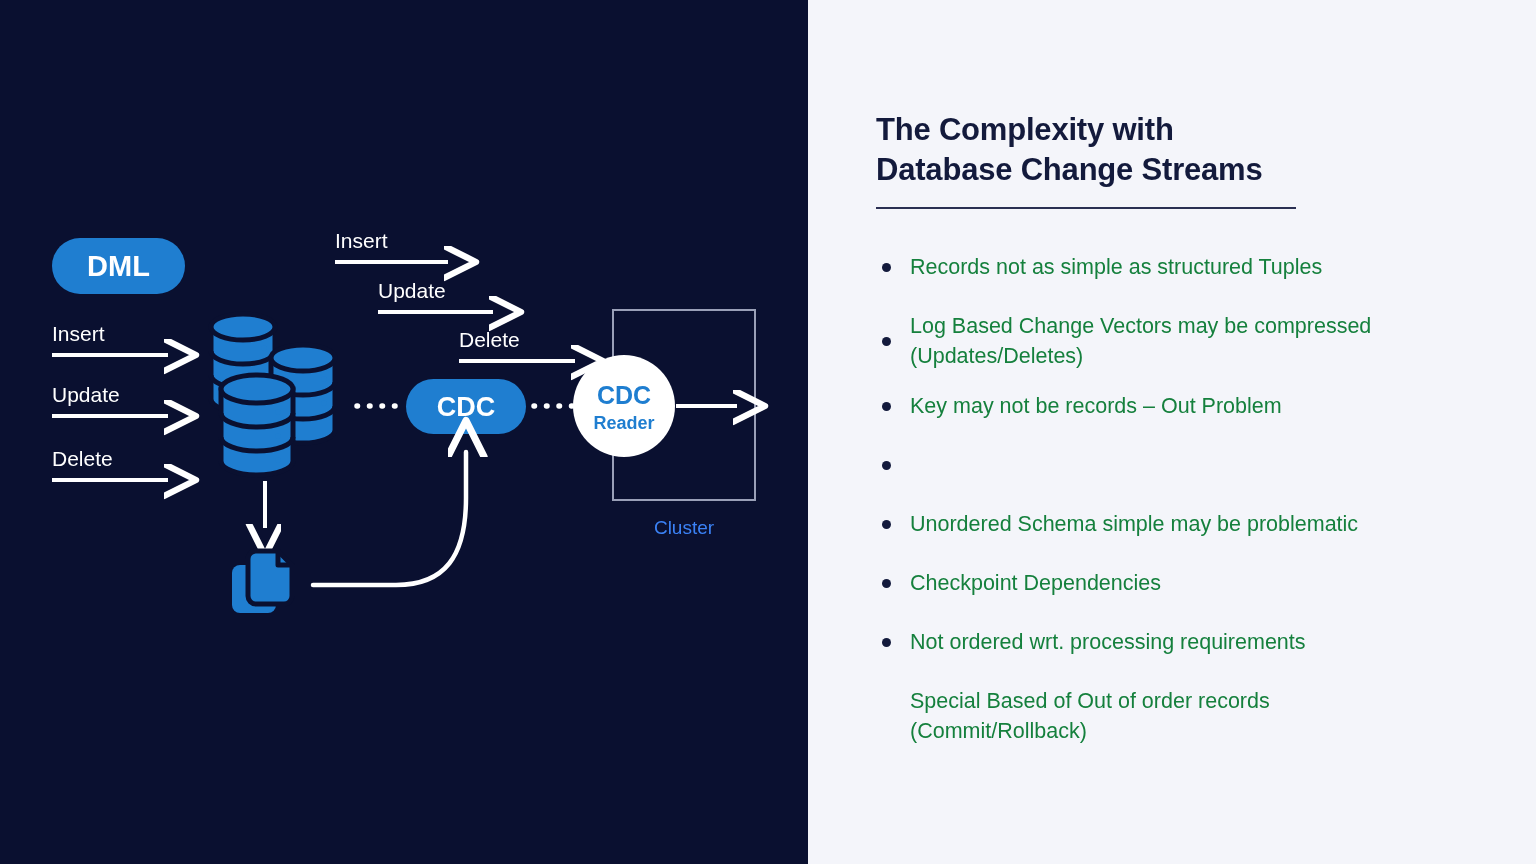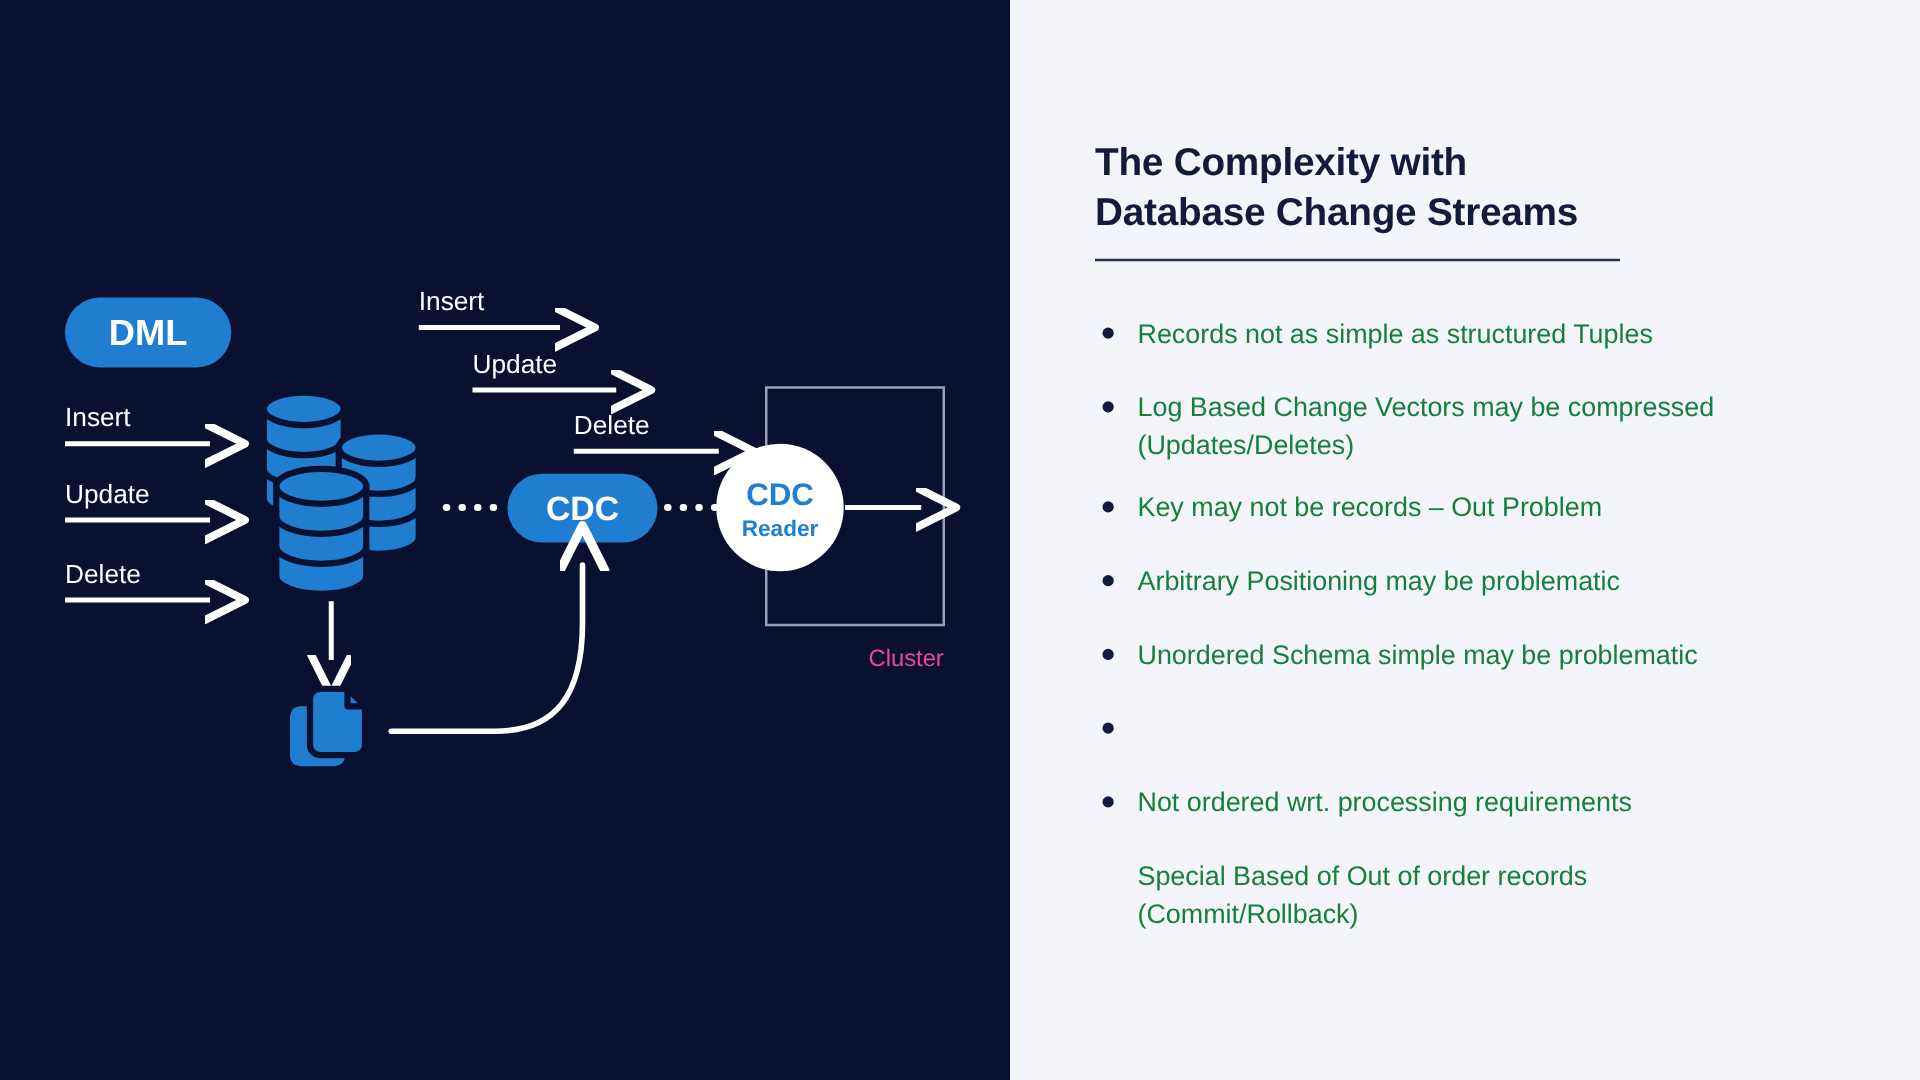--- a/index.html
+++ b/index.html
@@ -64,29 +64,29 @@
     border-radius:50%;
     background:#131a3c;
     vertical-align:middle;
   }
   .bullet-text {
     font-size:21.5px;
     line-height:30px;
     color:#15803d;
     white-space:pre-line;
   }
-  .bullet-row.tight { margin-bottom:20px; }
+  .bullet-row.tight { margin-bottom:20px;align-items:center; }
   .bullet-row.loose { margin-bottom:29px; }
 
   
   .node-label {
     position:absolute;
-    color:#ec4899;
+    color:#3b82f6;
     font-size:19px;
-    text-align:right;
+    text-align:center;
     white-space:pre-line;
     line-height:1.35;
   }
 </style>
 </head>
 <body>
 
 <div class="slide">
 
   <div class="diagram-panel">
@@ -219,28 +219,28 @@
           <div class="bullet-dot"><span class="dotglyph"></span></div>
           <div class="bullet-text">Log Based Change Vectors may be compressed
 (Updates/Deletes)</div>
         </div>
         <div class="bullet-row loose">
           <div class="bullet-dot"><span class="dotglyph"></span></div>
           <div class="bullet-text">Key may not be records – Out Problem</div>
         </div>
         <div class="bullet-row loose">
           <div class="bullet-dot"><span class="dotglyph"></span></div>
-          <div class="bullet-text">Arbitrary Positioning may be problematic</div>
         </div>
         <div class="bullet-row loose">
           <div class="bullet-dot"><span class="dotglyph"></span></div>
           <div class="bullet-text">Unordered Schema simple may be problematic</div>
         </div>
         <div class="bullet-row loose">
           <div class="bullet-dot"><span class="dotglyph"></span></div>
+          <div class="bullet-text">Checkpoint Dependencies</div>
         </div>
         <div class="bullet-row loose">
           <div class="bullet-dot"><span class="dotglyph"></span></div>
           <div class="bullet-text">Not ordered wrt. processing requirements</div>
         </div>
         <div class="bullet-row tight nodot">
           <div class="bullet-dot"></div>
           <div class="bullet-text">Special Based of Out of order records
 (Commit/Rollback)</div>
         </div>

